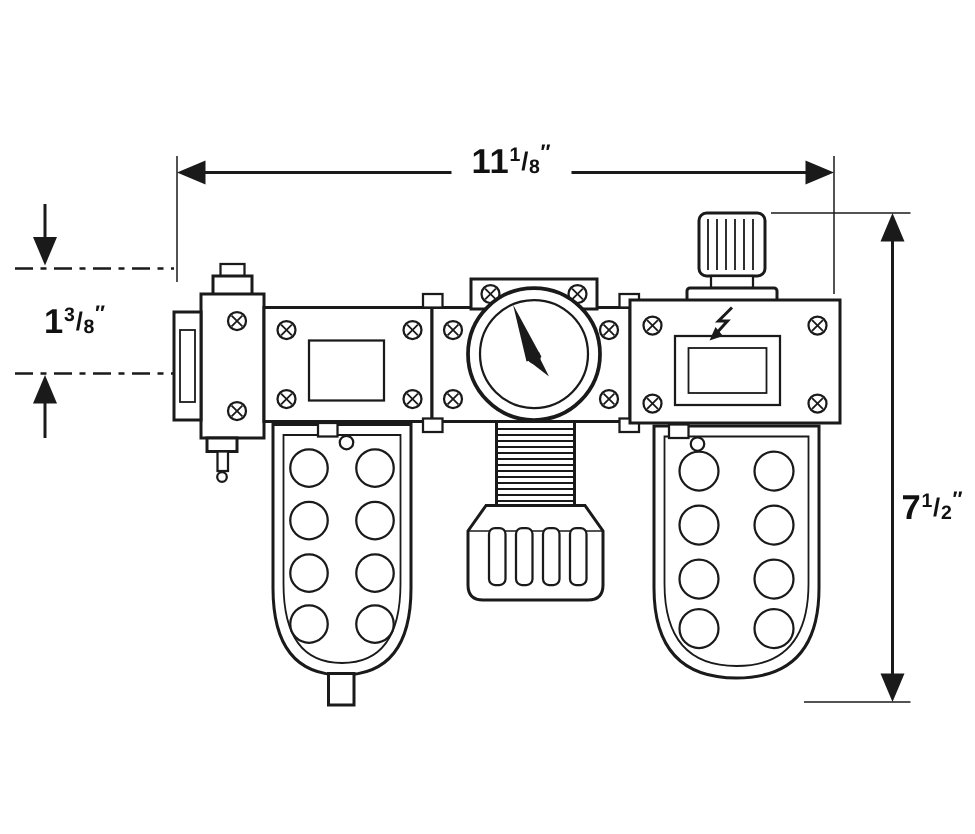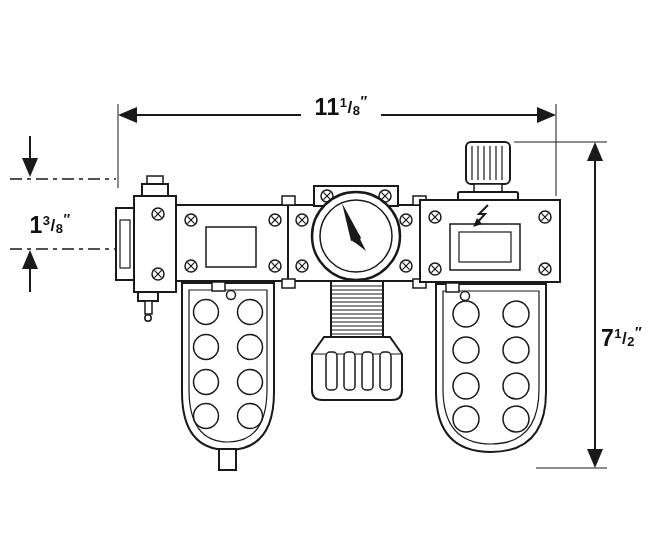--- a/index.html
+++ b/index.html
@@ -190,21 +190,21 @@
         <circle class="o15" cx="466" cy="419" r="13"></circle>
           <circle class="o15" cx="516" cy="419" r="13"></circle>
       </g>
     </g>
   </svg>
 
   <div class="dim" style="left:296px;top:93px;width:90px;">
     <span>11</span><span class="n">1</span><span class="sl">/</span><span class="d">8</span><span class="u">″</span>
   </div>
 
-  <div class="dim" style="left:12px;top:211px;width:76px;">
+  <div class="dim" style="left:12px;top:200px;width:76px;">
     <span>1</span><span class="n">3</span><span class="sl">/</span><span class="d">8</span><span class="u">″</span>
   </div>
 
   <div class="dim" style="left:601px;top:296px;width:48px;text-align:left;margin-top:28px;">
     <span>7</span><span class="n">1</span><span class="sl">/</span><span class="d">2</span><span class="u">″</span>
   </div>
 
 </div>
 
 </body></html>

